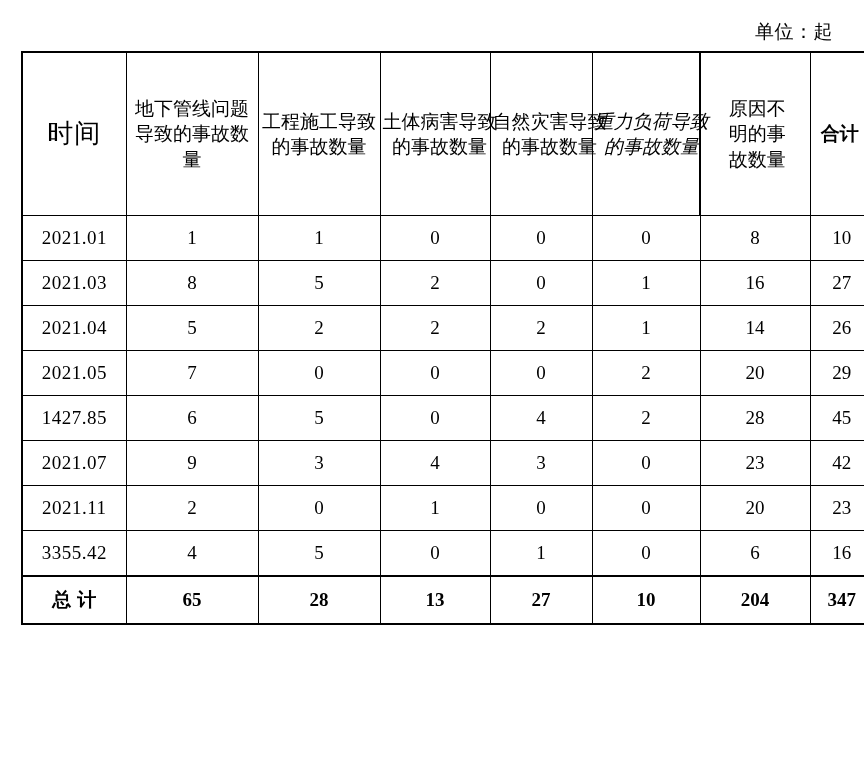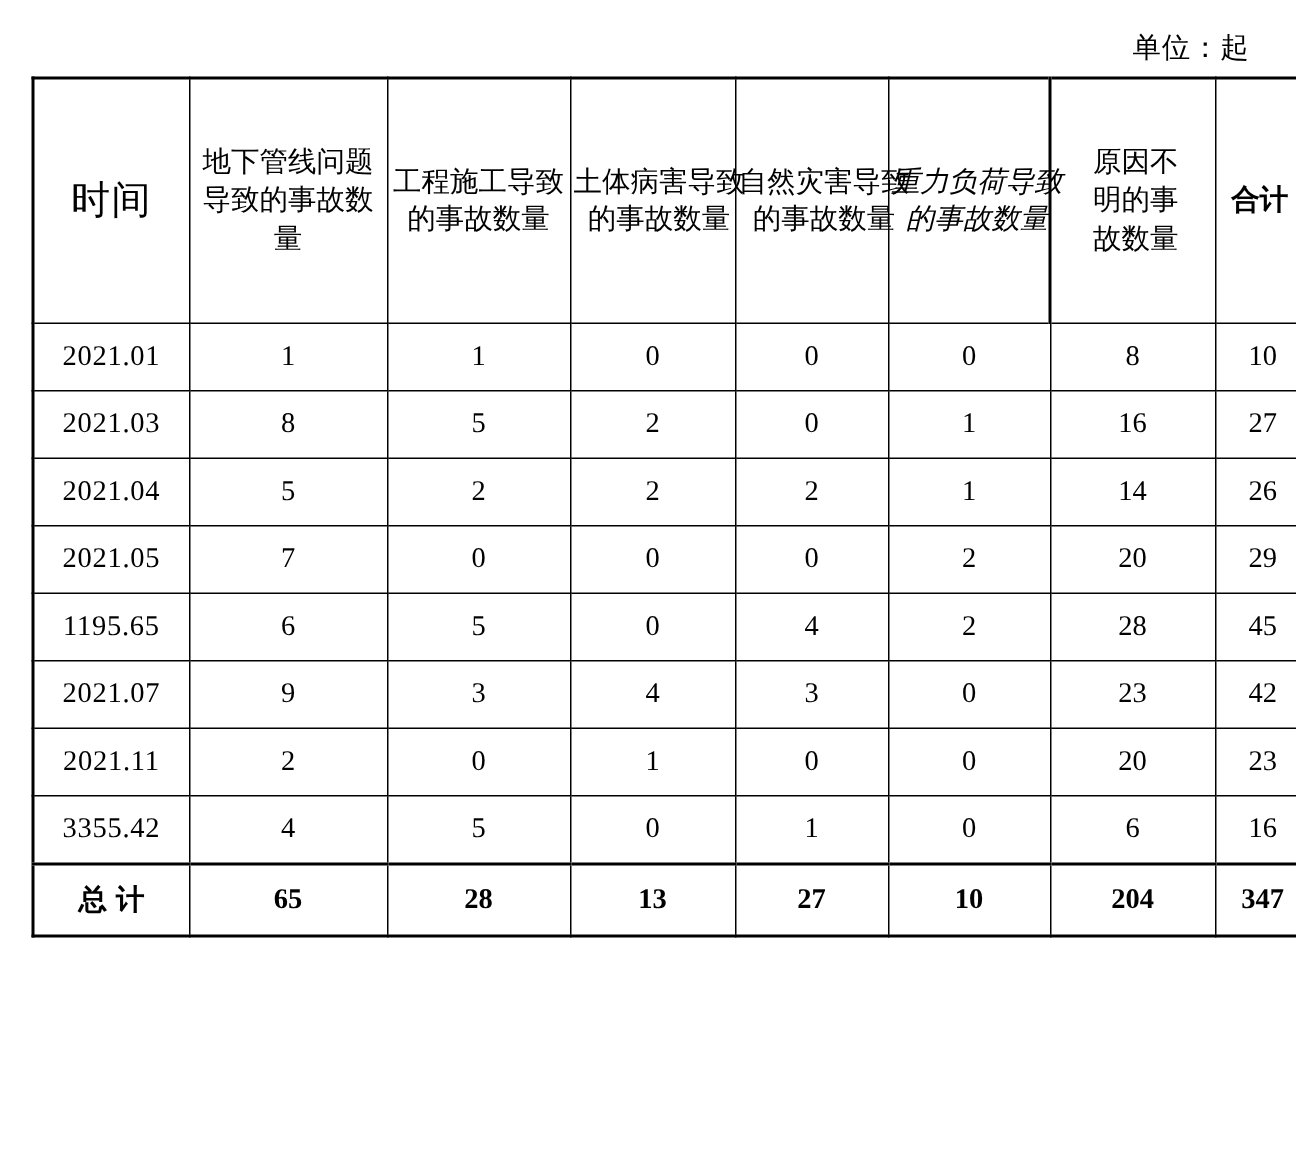--- a/index.html
+++ b/index.html
@@ -194,21 +194,21 @@
         <td class="label first-col">2021.05</td>
         <td>7</td>
         <td>0</td>
         <td>0</td>
         <td>0</td>
         <td class="sep-right">2</td>
         <td>20</td>
         <td>29</td>
       </tr>
       <tr>
-        <td class="label first-col">1195.65</td>
+        <td class="label first-col">1427.85</td>
         <td>6</td>
         <td>5</td>
         <td>0</td>
         <td>4</td>
         <td class="sep-right">2</td>
         <td>28</td>
         <td>45</td>
       </tr>
       <tr>
         <td class="label first-col">2021.07</td>

